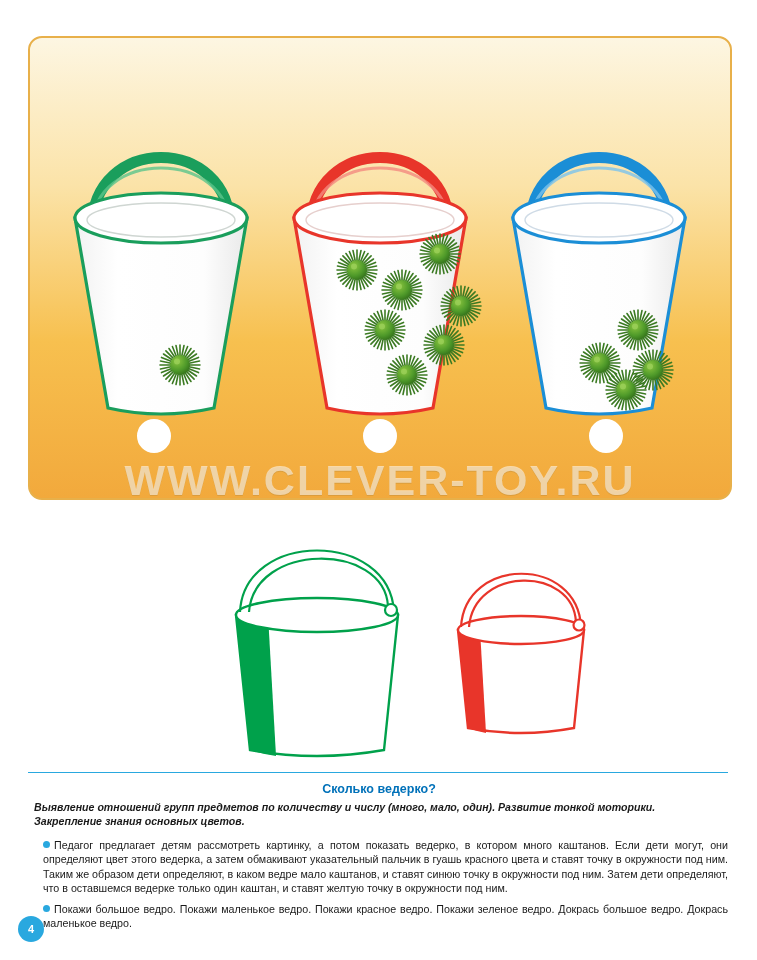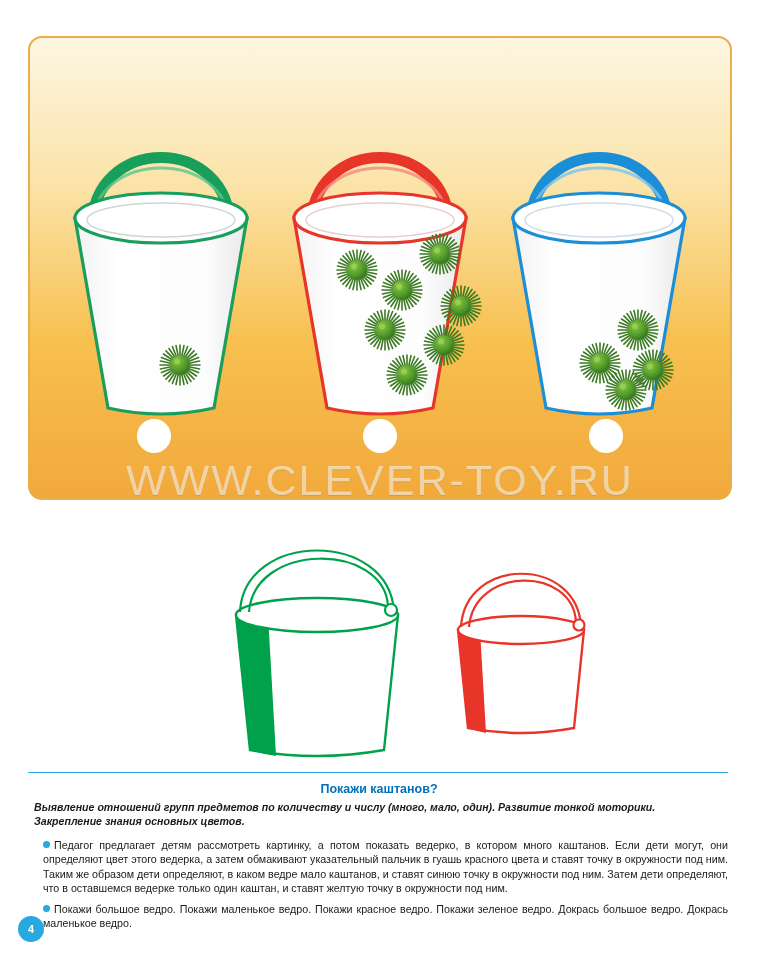--- a/index.html
+++ b/index.html
@@ -37,21 +37,21 @@
   }
 
   .watermark {
     position: absolute;
     left: 0;
     top: 418px;
     width: 700px;
     text-align: center;
     font-family: "Liberation Sans", sans-serif;
     font-size: 43px;
-    font-weight: normal;
+    font-weight: bold;
     letter-spacing: 2px;
     color: rgba(255,255,255,0.55);
     text-shadow: 0 1px 0 rgba(150,120,60,0.25);
     white-space: nowrap;
     pointer-events: none;
   }
 
   
   .outline-area {
     position: absolute;
@@ -277,21 +277,21 @@
       <path d="M433 127 C437 56, 550 56, 553 127" fill="none" stroke="#e8352a" stroke-width="2.2"></path>
       <path d="M441 127 C446 66, 545 66, 548 122" fill="none" stroke="#e8352a" stroke-width="2.2"></path>
       <circle cx="551" cy="125" r="5.5" fill="#ffffff" stroke="#e8352a" stroke-width="2.2"></circle>
     </g>
   </svg>
 </div>
 
 <div class="divider"></div>
 
 <div class="text-block">
-  <p class="task-title">Покажи каштанов?</p>
+  <p class="task-title">Сколько ведерко?</p>
   <p class="task-sub">Выявление отношений групп предметов по количеству и числу (много, мало, один). Развитие тонкой моторики. Закрепление знания основных цветов.</p>
 
   <p class="para no-indent">
     <span class="bullet"></span><span>Педагог предлагает детям рассмотреть картинку, а потом показать ведерко, в котором много каштанов. Если дети могут, они определяют цвет этого ведерка, а затем обмакивают указательный пальчик в гуашь красного цвета и ставят точку в окружности под ним. Таким же образом дети определяют, в каком ведре мало каштанов, и ставят синюю точку в окружности под ним. Затем дети определяют, что в оставшемся ведерке только один каштан, и ставят желтую точку в окружности под ним.</span>
   </p>
 
   <p class="para no-indent">
     <span class="bullet"></span><span>Покажи большое ведро. Покажи маленькое ведро. Покажи красное ведро. Покажи зеленое ведро. Докрась большое ведро. Докрась маленькое ведро.</span>
   </p>
 </div>

